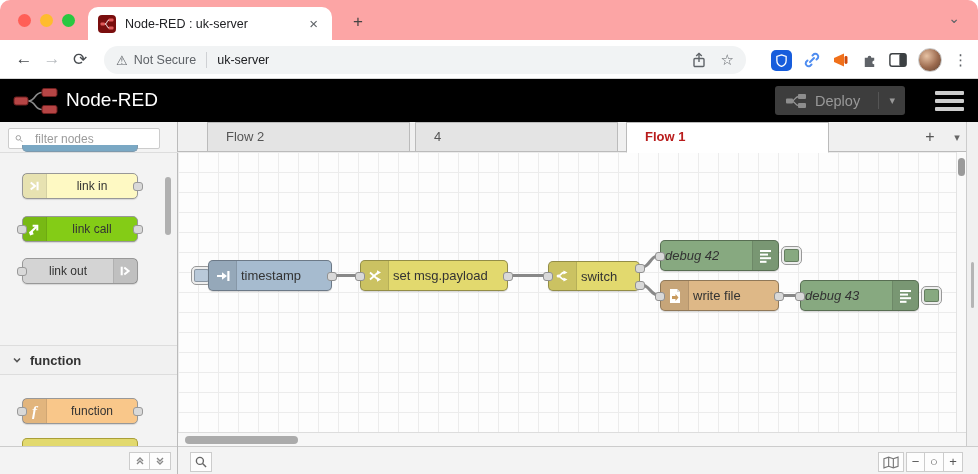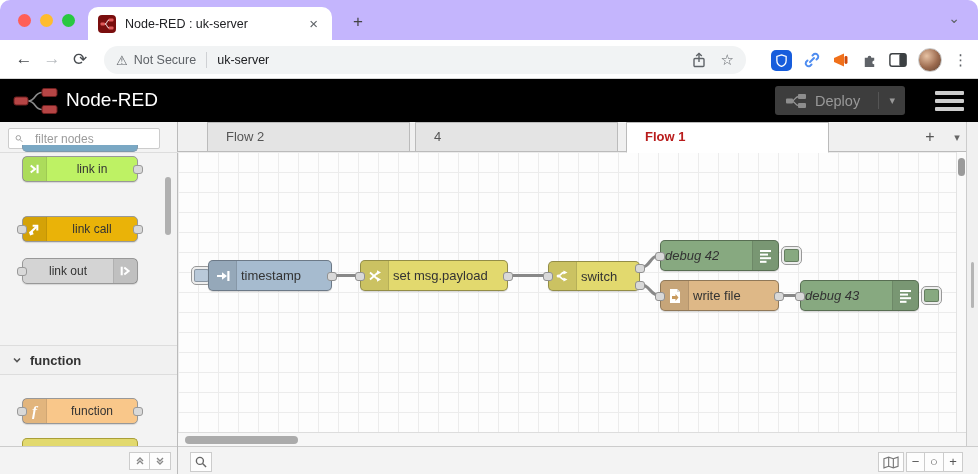--- a/index.html
+++ b/index.html
@@ -1,21 +1,21 @@
 <!DOCTYPE html>
 <html><head>
 <meta charset="utf-8">
 <style>
   * { box-sizing: border-box; margin: 0; padding: 0; }
   html,body { background:#fff; }
   body { font-family: "Liberation Sans", sans-serif; }
   #stage { position:relative; width:978px; height:474px; overflow:hidden; border-radius:10px 10px 0 0; background:#fff; }
 
   
-  .titlebar { position:absolute; left:0; top:0; width:978px; height:40px; background:#c4b5fd; }
+  .titlebar { position:absolute; left:0; top:0; width:978px; height:40px; background:#fca5a5; }
   .traffic { position:absolute; top:14px; width:13px; height:13px; border-radius:50%; }
   .t-red { left:18px; background:#ff5f57; }
   .t-yellow { left:40px; background:#febc2e; }
   .t-green { left:62px; background:#28c840; }
   .chrome-tab { position:absolute; left:88px; top:7px; width:244px; height:33px; background:#fff; border-radius:10px 10px 0 0; display:flex; align-items:center; padding:0 10px; }
   .favicon { width:18px; height:18px; border-radius:4px; background:#7a0e0e; display:flex; align-items:center; justify-content:center; flex:none; }
   .tab-title { margin-left:9px; font-size:12.5px; color:#202124; white-space:nowrap; flex:1; }
   .tab-close { color:#5f6368; font-size:15px; line-height:1; padding:2px 4px; cursor:default; }
   .newtab-btn { position:absolute; left:346px; top:10px; font-size:17px; color:#444; width:24px; height:24px; text-align:center; line-height:24px; }
   .win-chevron { position:absolute; right:18px; top:10px; color:#5f6368; font-size:14px; }
@@ -210,32 +210,32 @@
       <svg width="11" height="11" viewBox="0 0 12 12">
         <circle cx="5" cy="5" r="3.4" fill="none" stroke="#9b9b9b" stroke-width="1.4"></circle>
         <line x1="7.6" y1="7.6" x2="11" y2="11" stroke="#9b9b9b" stroke-width="1.4"></line>
       </svg>
       <input class="filter-input" placeholder="filter nodes" style="">
     </div>
     <div class="filter-sep"></div>
 
     <div class="pal-sliver-top" style="background: rgb(122, 168, 196);"></div>
 
-    <div class="pal-node" style="top: 34px; background: #bef264;">
+    <div class="pal-node" style="top: 51px; background: #fef9c3;">
       <div class="pal-icon">
         <svg width="12" height="12" viewBox="0 0 14 14">
             <polyline points="2,3 7,7 2,11" fill="none" stroke="#fff" stroke-width="2.4"></polyline>
             <line x1="10" y1="2" x2="10" y2="12" stroke="#fff" stroke-width="2.4"></line>
           </svg>
       </div>
       <span class="pal-label">link in</span>
       <span class="pal-port out"></span>
     </div>
 
-    <div class="pal-node" style="top: 94px; background: #eab308;">
+    <div class="pal-node" style="top: 94px; background: #84cc16;">
       <div class="pal-icon">
         <svg width="13" height="13" viewBox="0 0 14 14">
             <polyline points="3,10 9,4" fill="none" stroke="#fff" stroke-width="2.2"></polyline>
             <polyline points="5,3 10,3 10,8" fill="none" stroke="#fff" stroke-width="2.2"></polyline>
             <rect x="1.5" y="9" width="4" height="4" fill="#fff" transform="rotate(-20 3.5 11)"></rect>
           </svg>
       </div>
       <span class="pal-label">link call</span>
       <span class="pal-port in"></span>
       <span class="pal-port out"></span>

